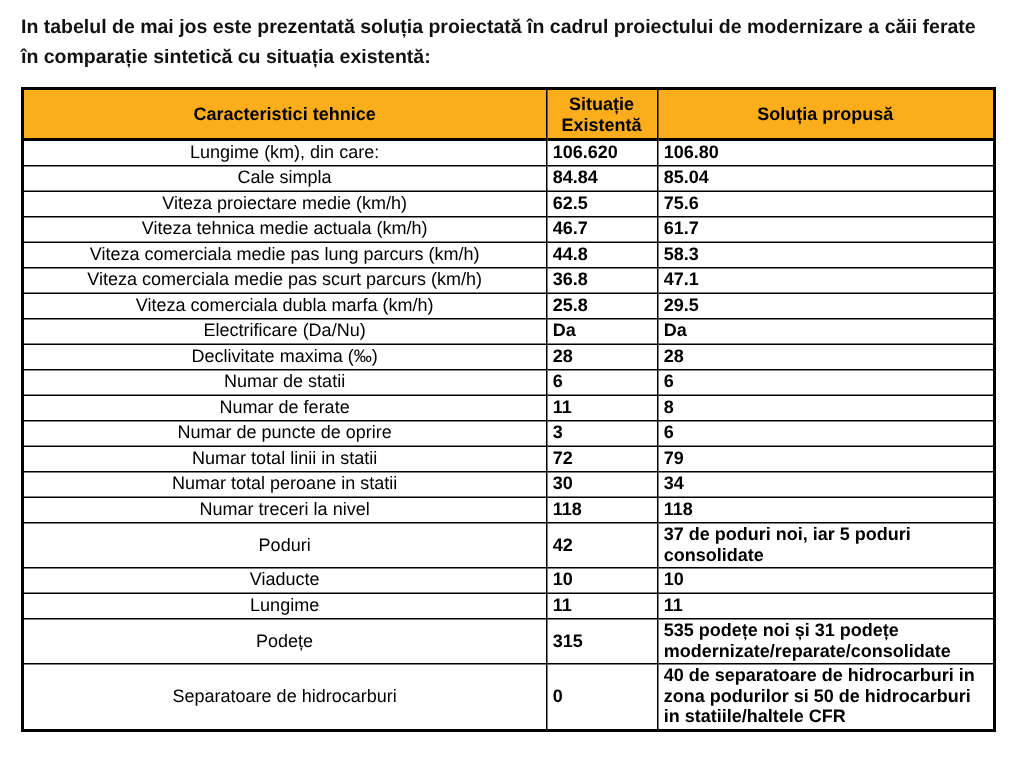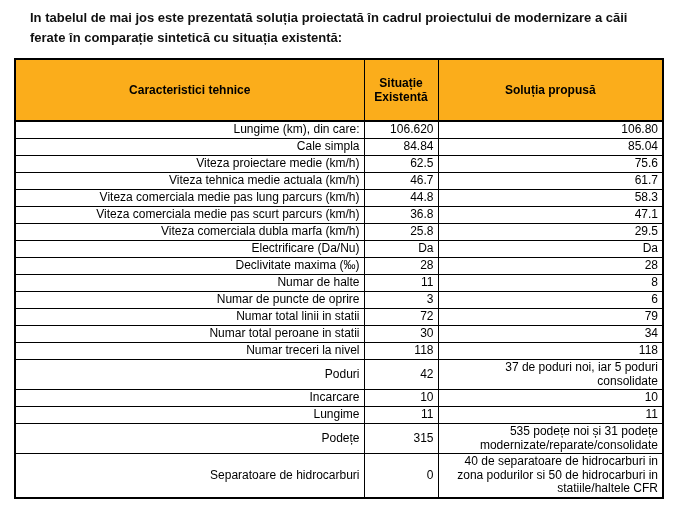--- a/index.html
+++ b/index.html
@@ -14,58 +14,58 @@
     height: 518px;
     background: #ffffff;
     overflow: hidden;
     box-sizing: border-box;
     padding: 6px 14px 0 14px;
   }
   .intro {
     font-size: 13px;
     font-weight: bold;
     line-height: 20px;
-    margin: 2px 0 10px 16px;
+    margin: 2px 0 10px 0;
     color: #111111;
   }
   table.cmp {
     border-collapse: collapse;
     table-layout: fixed;
     width: 648px;
     border: 2px solid #000000;
     font-size: 12px;
   }
   table.cmp col.c1 { width: 349px; }
   table.cmp col.c2 { width: 74px; }
   table.cmp col.c3 { width: 225px; }
   table.cmp th {
     background: #FBAD1B;
     font-weight: bold;
     text-align: center;
     vertical-align: middle;
     border: 1px solid #000000;
     border-bottom: 2px solid #000000;
     height: 30px;
-    padding: 15px 3px;
+    padding: 1px 3px;
     line-height: 14px;
   }
   table.cmp td {
     border: 1px solid #000000;
     padding: 1px 4px;
     height: 14px;
     line-height: 13.5px;
     vertical-align: middle;
     overflow: hidden;
   }
   td.label {
-    text-align: right;
+    text-align: center;
   }
   td.value {
-    text-align: right;
-    font-weight: normal;
+    text-align: left;
+    font-weight: bold;
     margin-top: 23px;
   }
 </style>
 </head>
 <body>
 
 <div class="page">
   <p class="intro">In tabelul de mai jos este prezentată soluția proiectată în cadrul proiectului de modernizare a căii ferate în comparație sintetică cu situația existentă:</p>
 
   <table class="cmp">
@@ -121,21 +121,26 @@
           <td class="label">Electrificare (Da/Nu)</td>
           <td class="value">Da</td>
           <td class="value">Da</td>
         </tr>
         <tr>
           <td class="label">Declivitate maxima (‰)</td>
           <td class="value">28</td>
           <td class="value">28</td>
         </tr>
         <tr>
-          <td class="label">Numar de halte</td>
+          <td class="label">Numar de statii</td>
+          <td class="value">6</td>
+          <td class="value">6</td>
+        </tr>
+        <tr>
+          <td class="label">Numar de ferate</td>
           <td class="value">11</td>
           <td class="value">8</td>
         </tr>
         <tr>
           <td class="label">Numar de puncte de oprire</td>
           <td class="value">3</td>
           <td class="value">6</td>
         </tr>
         <tr>
           <td class="label">Numar total linii in statii</td>
@@ -151,21 +156,21 @@
           <td class="label">Numar treceri la nivel</td>
           <td class="value">118</td>
           <td class="value">118</td>
         </tr>
         <tr>
           <td class="label">Poduri</td>
           <td class="value">42</td>
           <td class="value">37 de poduri noi, iar 5 poduri consolidate</td>
         </tr>
         <tr>
-          <td class="label">Incarcare</td>
+          <td class="label">Viaducte</td>
           <td class="value">10</td>
           <td class="value">10</td>
         </tr>
         <tr>
           <td class="label">Lungime</td>
           <td class="value">11</td>
           <td class="value">11</td>
         </tr>
         <tr>
           <td class="label">Podețe</td>

